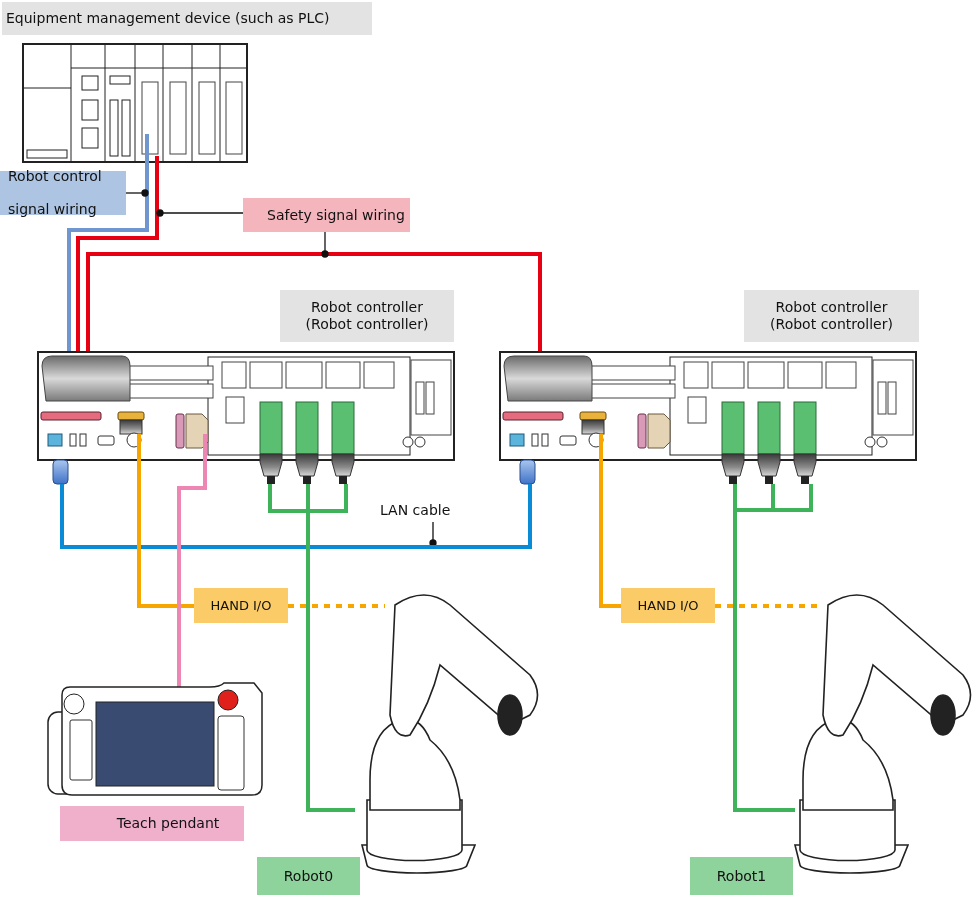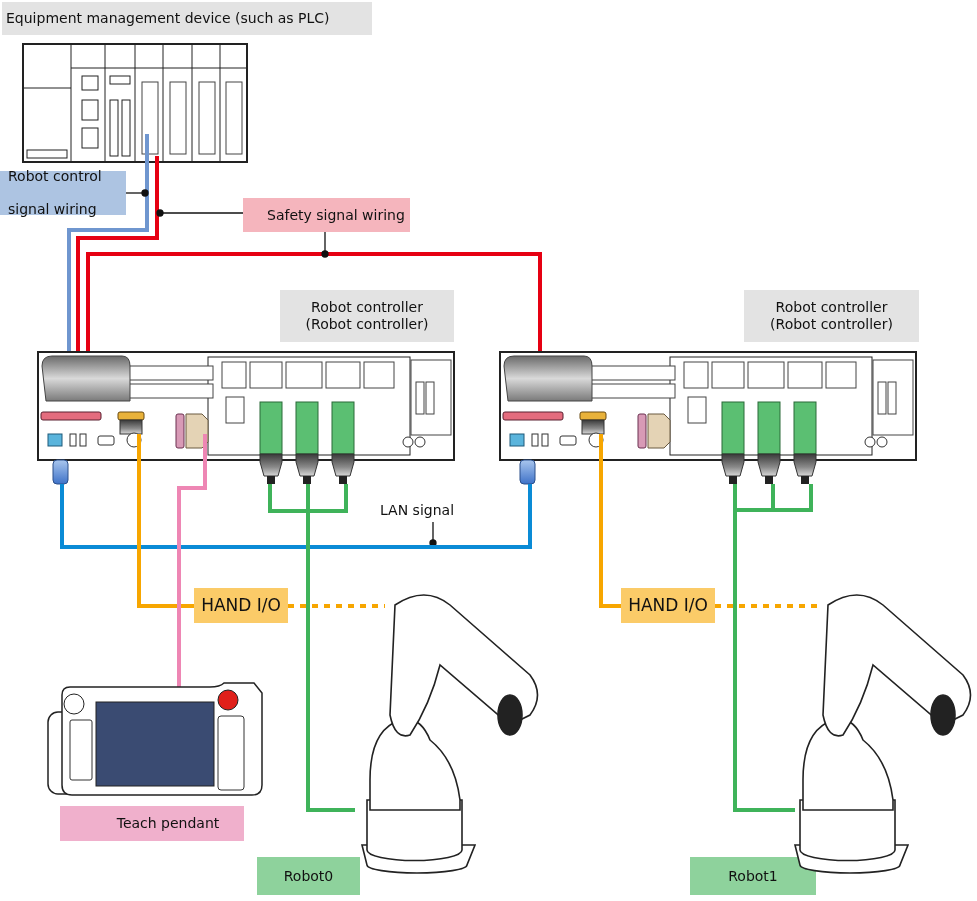--- a/index.html
+++ b/index.html
@@ -2,21 +2,21 @@
 <html><head>
 <meta charset="utf-8">
 <style>
   html, body { margin: 0; padding: 0; background: #ffffff; }
   body { width: 977px; height: 901px; position: relative; overflow: hidden; font-family: "DejaVu Sans", "Liberation Sans", sans-serif; }
   .label { position: absolute; color: #111; font-size: 14px; line-height: 17px; display: flex; align-items: center; box-sizing: border-box; }
   .lbl-gray { background: #e3e3e3; }
   .lbl-blue { background: #adc4e2; }
   .lbl-pink { background: #f5b5bd; }
   .lbl-tp { background: #f0b0cc; justify-content: center; padding-left: 32px; }
-  .lbl-orange { background: #fbcb68; justify-content: center; font-size: 17px; }
+  .lbl-orange { background: #fbcb68; justify-content: center; font-size: 13px; }
   .lbl-green { background: #8ed29c; justify-content: center; }
   .center { justify-content: center; text-align: left; }
   svg { position: absolute; left: 0; top: 0; }
   .wire { fill: none; stroke-linejoin: miter; }
 </style>
 </head>
 <body>
 
 <div class="label lbl-gray" style="left:2px;top:2px;width:370px;height:33px;padding-left:4px;">Equipment management device (such as PLC)</div>
 
@@ -30,29 +30,29 @@
 <div class="label lbl-gray center" style="left:280px;top:290px;width:174px;height:52px;flex-direction:column;justify-content:center;">
   <span>Robot controller</span>
   <span>(Robot controller)</span>
 </div>
 
 <div class="label lbl-gray center" style="left:744px;top:290px;width:175px;height:52px;flex-direction:column;justify-content:center;">
   <span>Robot controller</span>
   <span>(Robot controller)</span>
 </div>
 
-<div class="label" style="left:380px;top:500px;width:90px;height:20px;background:transparent;">LAN signal</div>
+<div class="label" style="left:380px;top:500px;width:90px;height:20px;background:transparent;">LAN cable</div>
 
 <div class="label lbl-orange" style="left:194px;top:588px;width:94px;height:35px;">HAND I/O</div>
 <div class="label lbl-orange" style="left:621px;top:588px;width:94px;height:35px;">HAND I/O</div>
 
 <div class="label lbl-tp" style="left:60px;top:806px;width:184px;height:35px;">Teach pendant</div>
 
 <div class="label lbl-green" style="left:257px;top:857px;width:103px;height:38px;">Robot0</div>
-<div class="label lbl-green" style="left:690px;top:857px;width:126px;height:38px;">Robot1</div>
+<div class="label lbl-green" style="left:690px;top:857px;width:103px;height:38px;">Robot1</div>
 
 <svg width="977" height="901" viewBox="0 0 977 901" style="z-index:0;pointer-events:none;">
   <defs>
     <linearGradient id="gMetal" x1="0" y1="0" x2="0" y2="1">
       <stop offset="0" stop-color="#6a6a6a"></stop>
         <stop offset="0.5" stop-color="#d9d9d9"></stop>
         <stop offset="1" stop-color="#7a7a7a"></stop>
     </linearGradient>
     <linearGradient id="gConn" x1="0" y1="0" x2="0" y2="1">
       <stop offset="0" stop-color="#3a3a3a"></stop>

